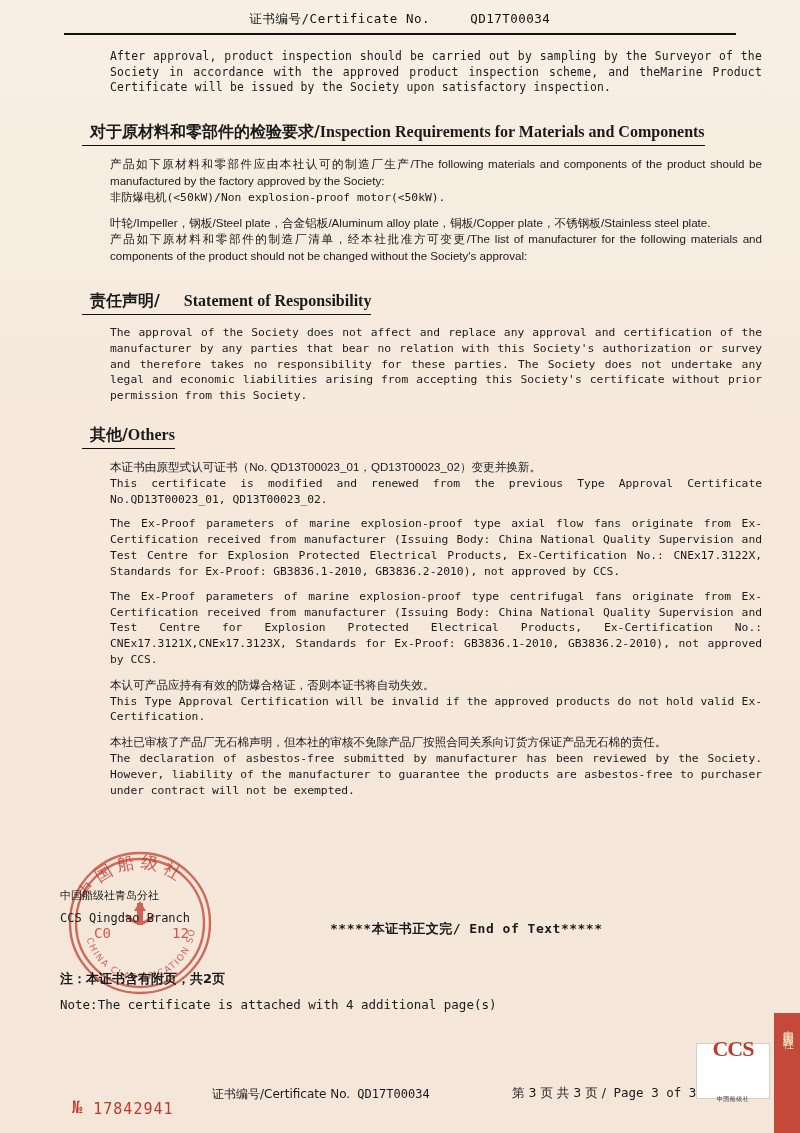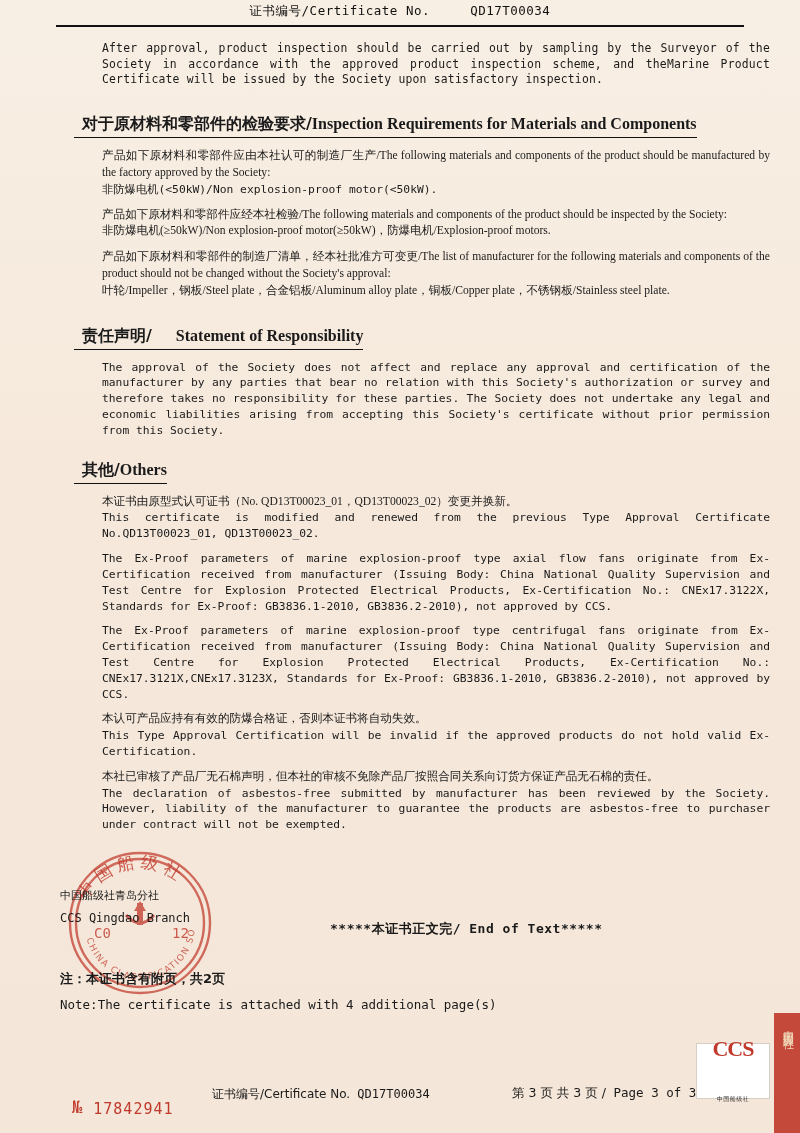--- a/index.html
+++ b/index.html
@@ -13,21 +13,21 @@
     font-family: "DejaVu Sans Mono", monospace;
     color: #1a1a1a;
     position: relative;
     overflow: hidden;
   }
   .page {
     position: relative;
     width: 800px;
     height: 1133px;
     box-sizing: border-box;
-    padding: 0;
+    padding: 8px;
     background:
       linear-gradient(180deg, #f8efe4 0%, #f6e9dc 40%, #f4e6d8 100%);
   }
   
   .top-header {
     position: relative;
     height: 22px;
     text-align: center;
     font-size: 12.5px;
     font-family: "DejaVu Sans Mono", monospace;
@@ -72,21 +72,21 @@
   .blk {
     margin-bottom: 9px;
     padding-left: 30px;
   }
   .blk p {
     font-size: 11.3px;
     line-height: 1.4;
     text-align: justify;
   }
   .blk p.zh {
-    font-family: Liberation Serif, serif;
+    font-family: Liberation Sans, sans-serif;
     font-size: 11.6px;
     line-height: 1.45;
   }
   .section-first {
     padding-left: 30px;
     margin-top: 4px;
   }
   .statement-blk p.zh {
     font-size: 11.8px;
   }
@@ -237,26 +237,22 @@
 
     <div>
       <div class="section-head-row">
         <span class="section-head"><span class="cn">对于原材料和零部件的检验要求/</span><span style="font-family:'Liberation Serif',serif;">Inspection Requirements for Materials and Components</span></span>
       </div>
       <div class="blk">
         <p class="zh">产品如下原材料和零部件应由本社认可的制造厂生产/The following materials and components of the product should be manufactured by the factory approved by the Society:</p>
         <p>非防爆电机(&lt;50kW)/Non explosion-proof motor(&lt;50kW).</p>
       </div>
       <div class="blk">
-        <p class="zh">产品如下原材料和零部件应经本社检验/The following materials and components of the product should be inspected by the Society:</p>
-        <p class="zh">非防爆电机(≥50kW)/Non explosion-proof motor(≥50kW)，防爆电机/Explosion-proof motors.</p>
-      </div>
-      <div class="blk">
+        <p class="zh">叶轮/Impeller，钢板/Steel plate，合金铝板/Aluminum alloy plate，铜板/Copper plate，不锈钢板/Stainless steel plate.</p>
         <p class="zh">产品如下原材料和零部件的制造厂清单，经本社批准方可变更/The list of manufacturer for the following materials and components of the product should not be changed without the Society's approval:</p>
-        <p class="zh">叶轮/Impeller，钢板/Steel plate，合金铝板/Aluminum alloy plate，铜板/Copper plate，不锈钢板/Stainless steel plate.</p>
       </div>
     </div>
 
     <div>
       <div class="section-head-row">
         <span class="section-head"><span class="cn">责任声明/</span><span style="font-family:'Liberation Serif',serif;margin-left:24px;">Statement of Responsibility</span></span>
       </div>
       <div class="blk statement-blk">
         <p>The approval of the Society does not affect and replace any approval and certification of the manufacturer by any parties that bear no relation with this Society's authorization or survey and therefore takes no responsibility for these parties. The Society does not undertake any legal and economic liabilities arising from accepting this Society's certificate without prior permission from this Society.</p>
       </div>

